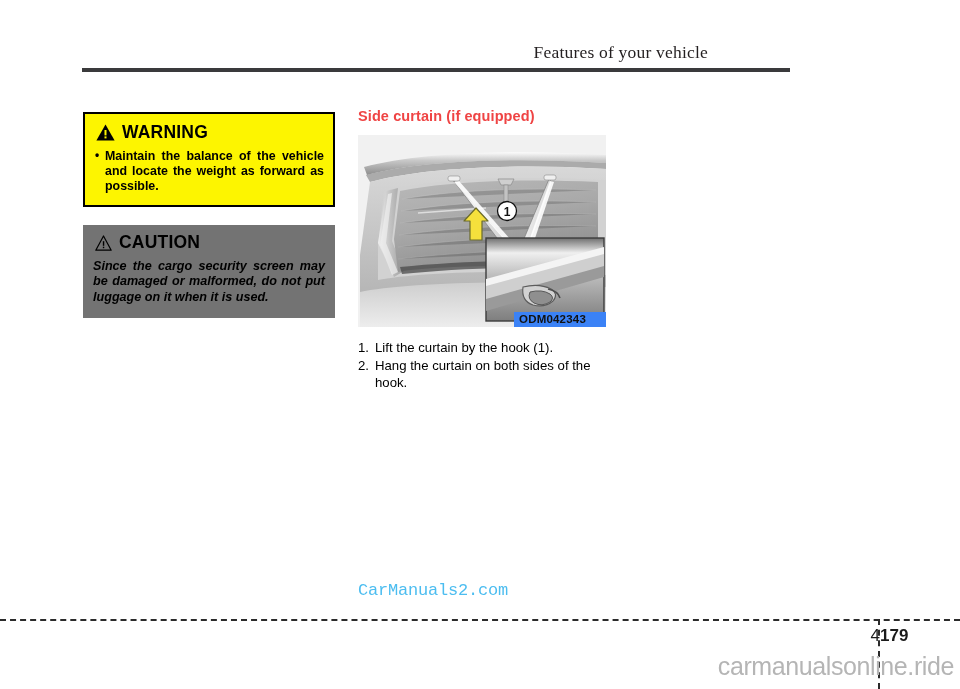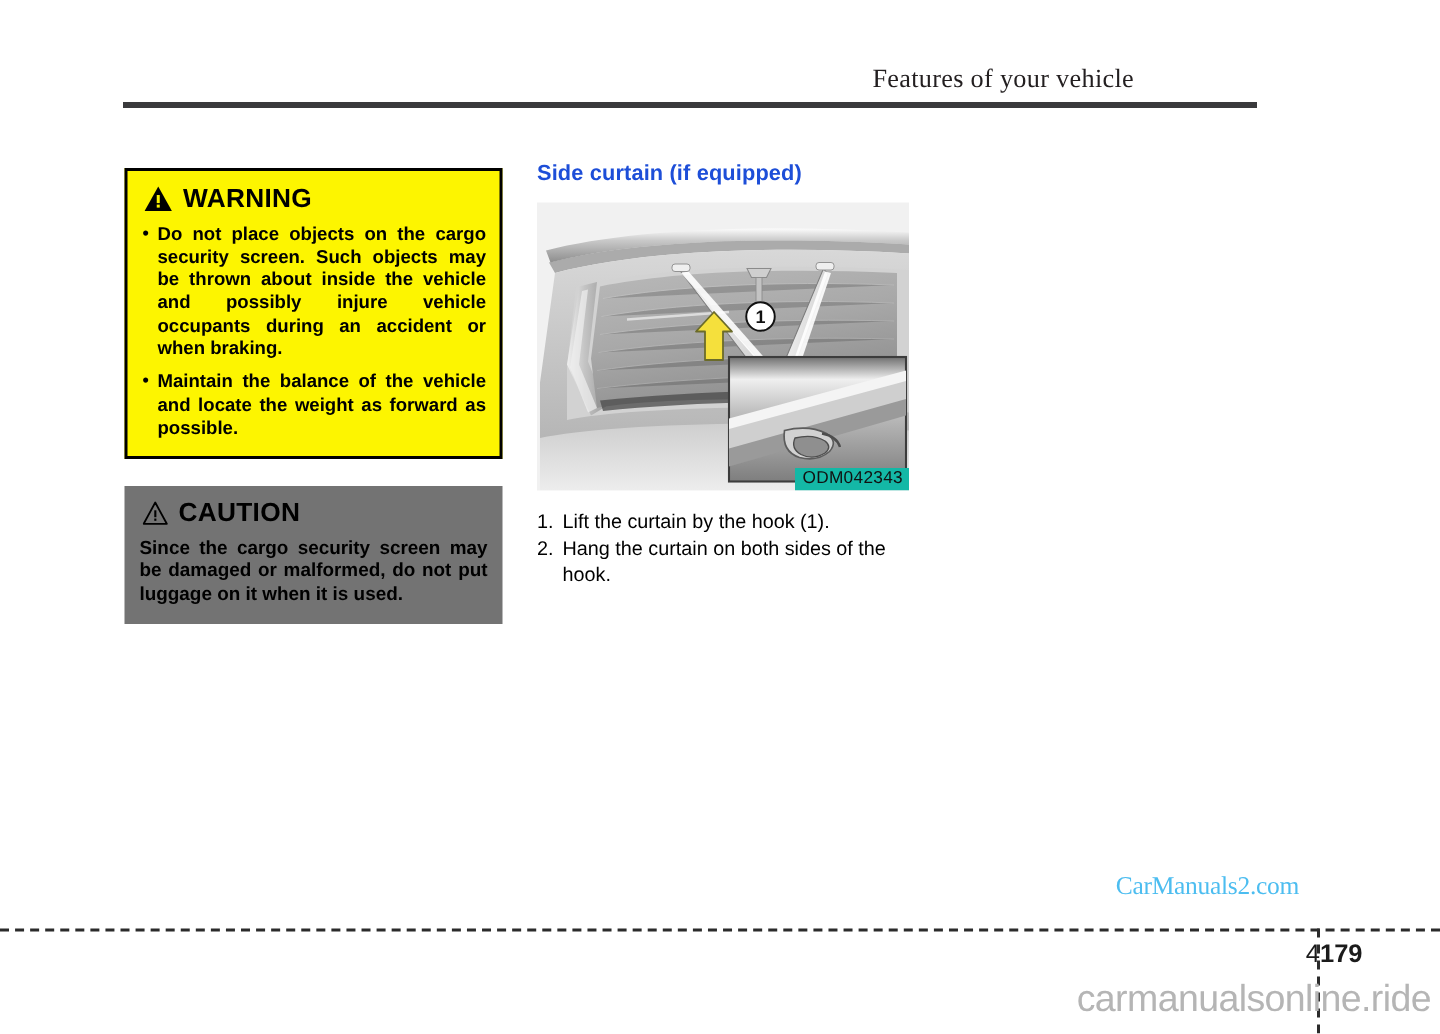--- a/index.html
+++ b/index.html
@@ -16,21 +16,20 @@
     -webkit-font-smoothing: antialiased;
   }
 
   
   .page-header {
     position: absolute;
     left: 0;
     top: 42px;
     width: 790px;
     height: 34px;
-    padding-left: 48px;
   }
   .header-title {
     position: absolute;
     right: 82px;
     top: 0;
     font-family: "Liberation Serif", serif;
     font-size: 17.5px;
     color: #231f20;
     letter-spacing: 0.2px;
     white-space: nowrap;
@@ -132,54 +131,55 @@
   .caution-box {
     margin-top: 18px;
     background: #737373;
     padding: 7px 10px 12px 10px;
     box-sizing: border-box;
     width: 252px;
   }
   .caution-text {
     font-size: 12.6px;
     font-weight: bold;
+    font-style: italic;
     line-height: 15.6px;
     color: #000;
     text-align: justify;
     text-align-last: left;
     -moz-text-align-last: left;
   }
 
   
   .section-title {
     font-size: 14.5px;
     font-weight: bold;
-    color: #1d4ed8;
+    color: #ef4444;
     margin: 0 0 11px 0;
     letter-spacing: 0.1px;
   }
 
   .figure {
     position: relative;
     width: 248px;
     height: 192px;
     background: #f1f1f1;
     overflow: hidden;
   }
   .figure svg { display: block; }
   .fig-caption {
     position: absolute;
     right: 0;
     bottom: 0;
-    background: #14b8a6;
+    background: #3b82f6;
     color: #111;
     font-size: 11.5px;
-    font-weight: normal;
+    font-weight: bold;
     letter-spacing: 0.2px;
-    padding: 1px 4px 1px 5px;
+    padding: 1px 20px 1px 5px;
     line-height: 13px;
   }
 
   .body-text {
     margin-top: 12px;
     font-size: 13.2px;
     line-height: 17.5px;
     color: #000;
   }
   .body-text p { margin: 0; }
@@ -200,25 +200,25 @@
     left: 0;
     top: 0;
   }
 
   
   .watermark-center {
     position: absolute;
     left: 0;
     top: 581px;
     width: 866px;
-    text-align: right;
+    text-align: center;
     font-size: 17px;
     color: #4cbdf0;
     letter-spacing: -0.2px;
-    font-family: Liberation Serif, serif;
+    font-family: Liberation Mono, monospace;
   }
   .footer-dashes {
     position: absolute;
     left: 0;
     top: 619px;
     width: 960px;
     height: 0;
     border-top: 2px dashed #2b2b2b;
   }
   .footer-vdash {
@@ -275,21 +275,20 @@
         <span class="tri-solid">
           <svg width="19" height="17" viewBox="0 0 19 17" xmlns="http://www.w3.org/2000/svg">
             <path d="M9.5 0.4 L18.6 16.6 L0.4 16.6 Z" fill="#000000"></path>
             <rect x="8.5" y="6.0" width="2" height="5.4" fill="#fdf500"></rect>
             <rect x="8.5" y="12.4" width="2" height="2" fill="#fdf500"></rect>
           </svg>
         </span>
         <span class="heading-text">WARNING</span>
       </div>
       <ul class="bullets">
-        <li>Do not place objects on the cargo security screen. Such objects may be thrown about inside the vehicle and possibly injure vehicle occupants during an accident or when braking.</li>
         <li>Maintain the balance of the vehicle and locate the weight as forward as possible.</li>
       </ul>
     </div>
 
     <div class="caution-box">
       <div class="box-heading">
         <span class="tri-outline">
           <svg width="17" height="16" viewBox="0 0 17 16" xmlns="http://www.w3.org/2000/svg">
             <path d="M8.5 1.0 L16.2 15.2 L0.8 15.2 Z" fill="none" stroke="#000000" stroke-width="1.2" stroke-linejoin="round"></path>
             <rect x="7.85" y="6.2" width="1.4" height="4.6" fill="#000000"></rect>

